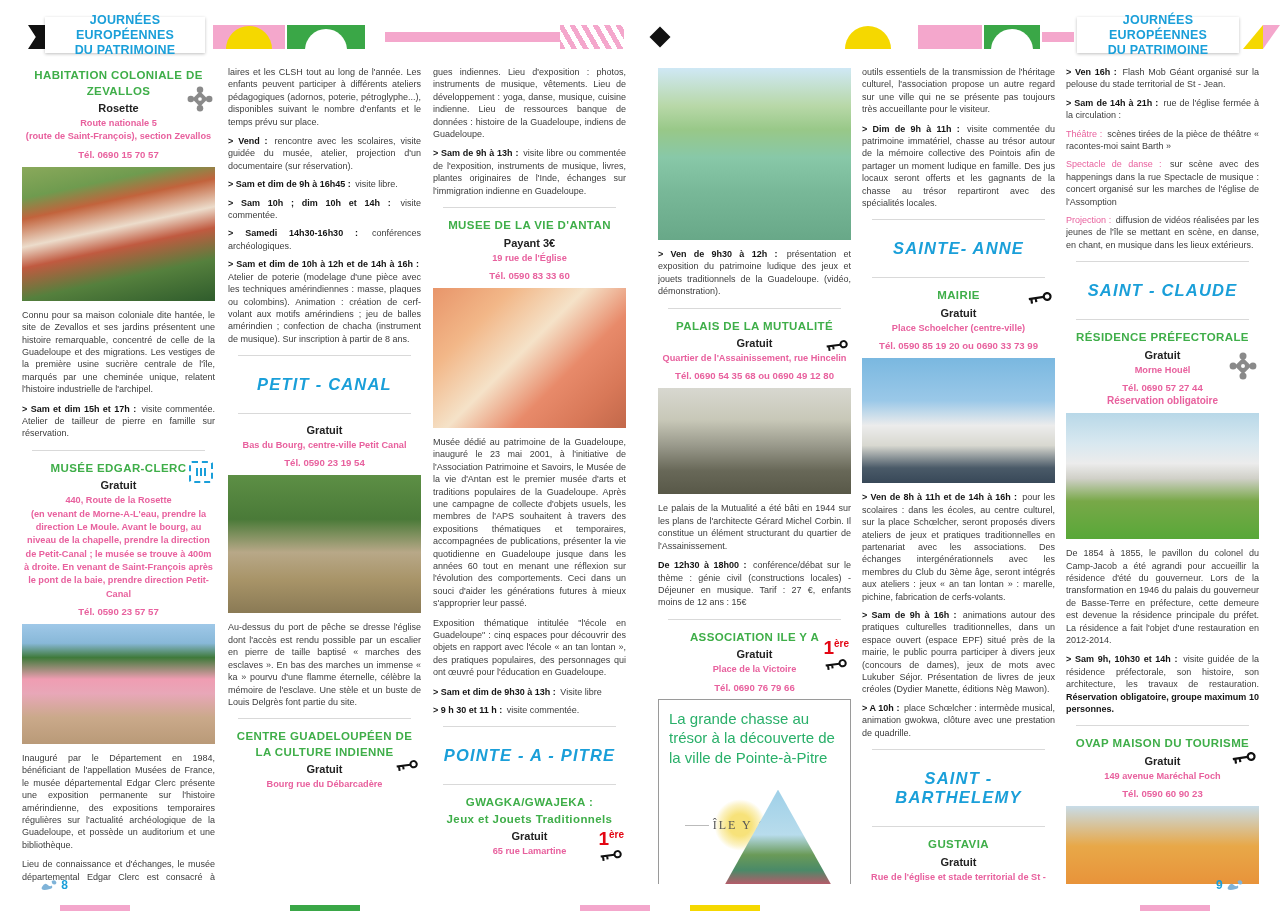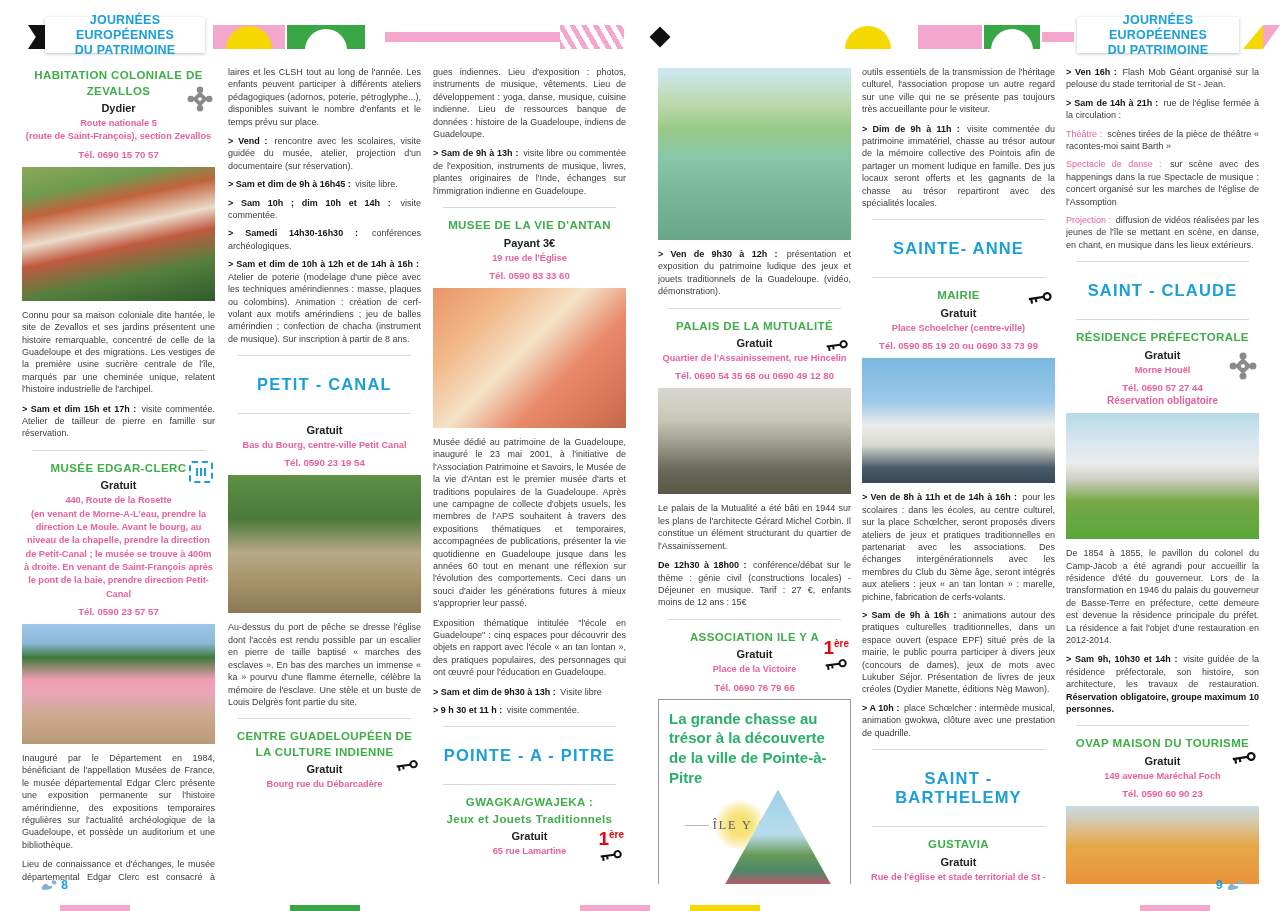--- a/index.html
+++ b/index.html
@@ -35,21 +35,21 @@
   .price{text-align:center;font-weight:bold;color:#222;font-size:11px;margin:1px 0 3px;}
   .addr{text-align:center;color:#e8619e;font-weight:bold;font-size:9.2px;line-height:1.45;margin:0;}
   .tel{text-align:center;color:#e8619e;font-weight:bold;font-size:9.6px;margin:5px 0 2px;}
   .note{text-align:center;color:#e8619e;font-weight:bold;font-size:10px;margin:0 0;}
   .body{font-size:9px;line-height:1.38;text-align:justify;color:#3c3c3c;margin:0 0 7px;}
   .event{font-size:9px;line-height:1.38;text-align:justify;color:#3c3c3c;margin:0 0 6px;}
   .event b{color:#141414;margin-right:2px;}
   .event .bsuf{font-weight:bold;color:#141414;}
   .plabel{color:#e8619e;margin-right:2px;}
   .city{color:#1a9fd9;font-weight:bold;font-size:16.5px;letter-spacing:1.2px;text-align:center;
-        margin:0;padding:9px 0;}
+        margin:0;padding:9px 0;font-style:italic;}
   .rule{height:1px;background:#d9d9d9;margin:10px 10px;}
   .photo{width:100%;margin:7px 0 8px;}
   
   .ph-zev{height:134px;background:linear-gradient(168deg,#8aa95b 0%,#6f9b4f 18%,#c2633c 30%,#ecdccb 46%,#c05a40 58%,#55803d 76%,#2f5c2c 100%);}
   .ph-edg{height:120px;background:linear-gradient(180deg,#9fc8e8 0%,#88b8d8 16%,#3f7a3a 28%,#ef9db2 46%,#e8a7b8 58%,#caa98a 78%,#b99a78 100%);}
   .ph-mar{height:138px;background:linear-gradient(180deg,#5d8f45 0%,#4a7a38 32%,#b8a888 56%,#a89468 76%,#8a7a55 100%);}
   .ph-ant{height:140px;background:linear-gradient(135deg,#e8956a 0%,#f2b788 24%,#f5e2c8 46%,#e88a6a 66%,#d87858 84%,#c2684a 100%);}
   .ph-kid{height:172px;background:linear-gradient(180deg,#cfe8f5 0%,#b8d8a8 22%,#98c888 36%,#88c8a8 52%,#78b898 72%,#68a888 100%);}
   .ph-mut{height:106px;background:linear-gradient(180deg,#d8d8d0 0%,#c8c8b8 30%,#98988a 55%,#686858 78%,#585848 100%);}
   .ph-mai{height:125px;background:linear-gradient(180deg,#7ab8e0 0%,#9ac8e8 34%,#ececec 54%,#d8d8d0 70%,#4a5a68 88%,#384858 100%);}
@@ -57,21 +57,21 @@
   .ph-ova{height:182px;background:linear-gradient(180deg,#c8dce8 0%,#e8a848 22%,#e89038 46%,#d87828 62%,#688848 82%,#487838 100%);}
   
   .icon-right{position:absolute;right:2px;}
   .badge1{color:#e30613;font-weight:bold;font-size:19px;line-height:1;font-style:normal;}
   .badge1 sup{font-size:10px;}
   .museum-box{width:20px;height:18px;border:2px dashed #1a9fd9;border-radius:3px;display:flex;
               align-items:center;justify-content:center;gap:2px;}
   .museum-box i{width:2px;height:8px;background:#1a9fd9;}
   
   .promo{border:1px solid #9a9a9a;background:#fff;position:relative;min-height:212px;margin:6px 0 8px;overflow:hidden;}
-  .promo-title{color:#2ab06a;font-weight:bold;font-size:15px;line-height:1.32;padding:9px 10px 0 10px;}
+  .promo-title{color:#2ab06a;font-weight:normal;font-size:15px;line-height:1.32;padding:9px 10px 0 10px;}
   .promo-logo{position:absolute;left:26px;top:118px;width:110px;text-align:left;}
   .promo-logo .sun{position:absolute;left:50%;top:50%;transform:translate(-50%,-50%);width:52px;height:52px;
       background:radial-gradient(circle,#f7e27a 0 30%,rgba(247,226,122,.45) 55%,rgba(247,226,122,0) 70%);border-radius:50%;}
   .promo-logo .txt{position:relative;font-family:"Liberation Serif",serif;font-size:12px;letter-spacing:2px;color:#555;
       display:flex;align-items:center;gap:4px;}
   .promo-logo .txt::before,.promo-logo .txt::after{content:"";flex:1;height:1px;background:#bbb;}
   .promo-tri{position:absolute;right:6px;bottom:4px;width:132px;height:118px;
       clip-path:polygon(50% 0,0 100%,100% 100%);
       background:linear-gradient(180deg,#9fd0e8 0%,#b8dcec 38%,#6a9a58 55%,#4a8a68 68%,#b85a6a 80%,#a84858 100%);}
   
@@ -124,21 +124,21 @@
               <circle cx="12" cy="3.5" r="3"></circle>
               <circle cx="12" cy="20.5" r="3"></circle>
               <circle cx="3.5" cy="12" r="3"></circle>
               <circle cx="20.5" cy="12" r="3"></circle>
               <rect x="7" y="7" width="10" height="10" transform="rotate(45 12 12)"></rect>
             </g>
             <circle cx="12" cy="12" r="1.7" fill="#fff"></circle>
           </svg>
       </span>
       <div class="h-green">HABITATION COLONIALE DE ZEVALLOS</div>
-      <div class="price">Dydier</div>
+      <div class="price">Rosette</div>
       <div class="addr">Route nationale 5</div>
       <div class="addr">(route de Saint-François), section Zevallos</div>
       <div class="tel">Tél. 0690 15 70 57</div>
       <div class="photo ph-zev"></div>
       <p class="body">Connu pour sa maison coloniale dite hantée, le site de Zevallos et ses jardins présentent une histoire remarquable, concentré de celle de la Guadeloupe et des migrations. Les vestiges de la première usine sucrière centrale de l'île, marqués par une cheminée unique, relatent l'histoire industrielle de l'archipel.</p>
       <p class="event"><b>&gt; Sam et dim 15h et 17h : </b><span>visite commentée. Atelier de tailleur de pierre en famille sur réservation.</span></p>
     </div>
     <div class="rule"></div>
     <div class="sec">
       <span class="icon-right" style="top:0;">

